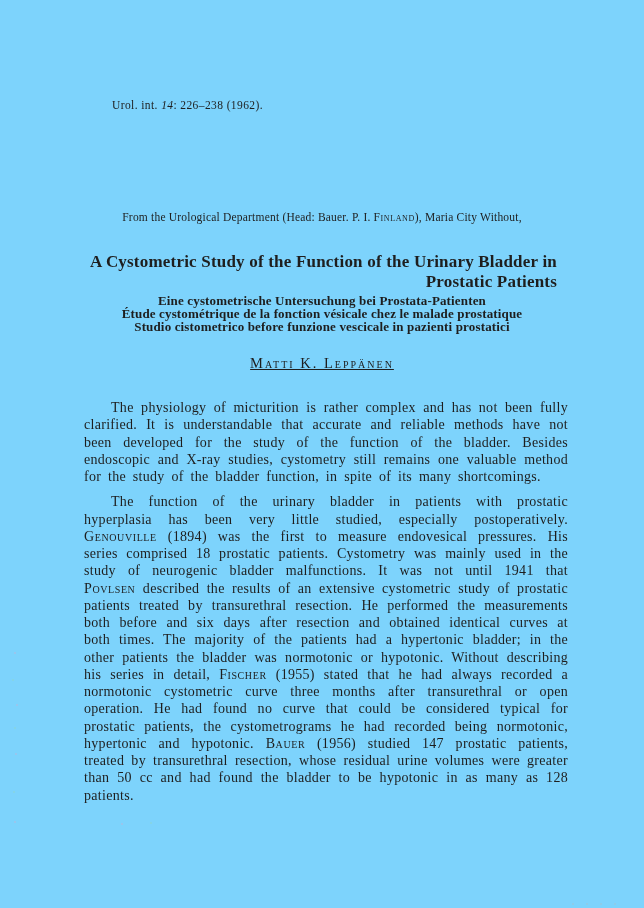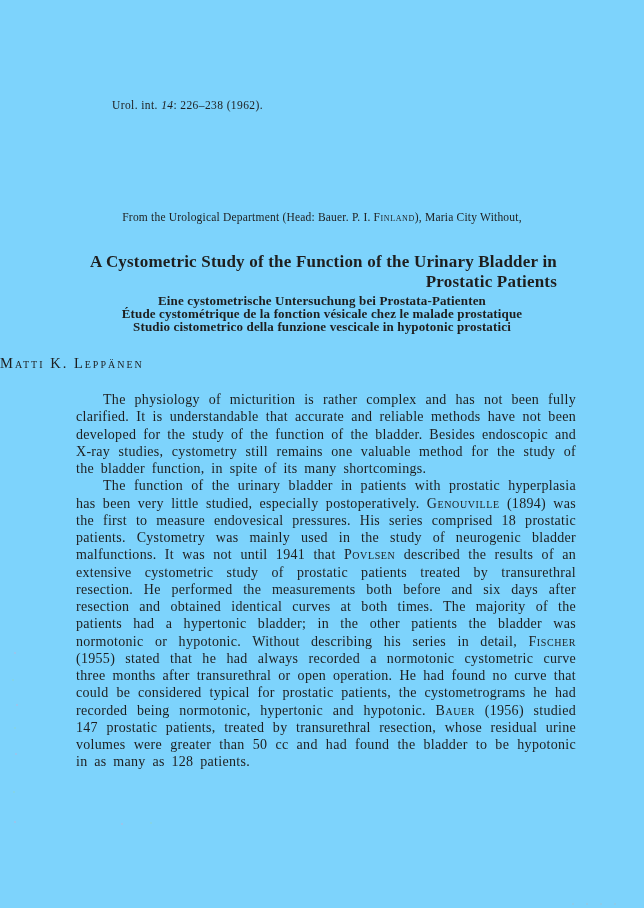--- a/index.html
+++ b/index.html
@@ -56,38 +56,39 @@
     font-weight: bold;
     font-size: 13px;
     line-height: 12.8px;
     letter-spacing: 0.15px;
   }
   .author {
     position: absolute;
     left: 0;
     right: 0;
     top: 355px;
-    text-align: left;
+    text-align: center;
     font-size: 14.5px;
     font-variant: small-caps;
     letter-spacing: 2px;
+    text-decoration: underline;
   }
   .body-text {
     position: absolute;
     left: 76px;
     top: 391px;
     width: 500px;
     font-size: 14px;
     line-height: 17.25px;
     text-align: justify;
     word-spacing: 3px;
     letter-spacing: 0.3px;
   }
   .body-text p {
-    margin: 0;
+    margin: 8px;
     text-indent: 27px;
   }
   .sc {
     font-variant: small-caps;
     letter-spacing: 0.6px;
   }
   .it {
     font-style: italic;
   }
   .speck {
@@ -110,21 +111,21 @@
 
   <div class="affil">
     <div><span>From the Urological Department (Head: Bauer. P. I. </span><span class="sc">Finland</span><span>), Maria City Without,</span></div>
   </div>
 
   <h1 class="title">A Cystometric Study of the Function of the Urinary Bladder in Prostatic Patients</h1>
 
   <div class="subtitles">
     <div>Eine cystometrische Untersuchung bei Prostata-Patienten</div>
     <div>Étude cystométrique de la fonction vésicale chez le malade prostatique</div>
-    <div>Studio cistometrico della funzione vescicale in hypotonic prostatici</div>
+    <div>Studio cistometrico before funzione vescicale in pazienti prostatici</div>
   </div>
 
   <div class="author">Matti K. Leppänen</div>
 
   <div class="body-text">
     <p><span>The physiology of micturition is rather complex and has not been fully clarified. It is understandable that accurate and reliable methods have not been developed for the study of the function of the bladder. Besides endoscopic and X-ray studies, cystometry still remains one valuable method for the study of the bladder function, in spite of its many shortcomings.</span></p>
     <p><span>The function of the urinary bladder in patients with prostatic hyperplasia has been very little studied, especially postoperatively. </span><span class="sc">Genouville</span><span> (1894) was the first to measure endovesical pressures. His series comprised 18 prostatic patients. Cystometry was mainly used in the study of neurogenic bladder malfunctions. It was not until 1941 that </span><span class="sc">Povlsen</span><span> described the results of an extensive cystometric study of prostatic patients treated by transurethral resection. He performed the measurements both before and six days after resection and obtained identical curves at both times. The majority of the patients had a hypertonic bladder; in the other patients the bladder was normotonic or hypotonic. Without describing his series in detail, </span><span class="sc">Fischer</span><span> (1955) stated that he had always recorded a normotonic cystometric curve three months after transurethral or open operation. He had found no curve that could be considered typical for prostatic patients, the cystometrograms he had recorded being normotonic, hypertonic and hypotonic. </span><span class="sc">Bauer</span><span> (1956) studied 147 prostatic patients, treated by transurethral resection, whose residual urine volumes were greater than 50 cc and had found the bladder to be hypotonic in as many as 128 patients.</span></p>
   </div>
 
   <div>

